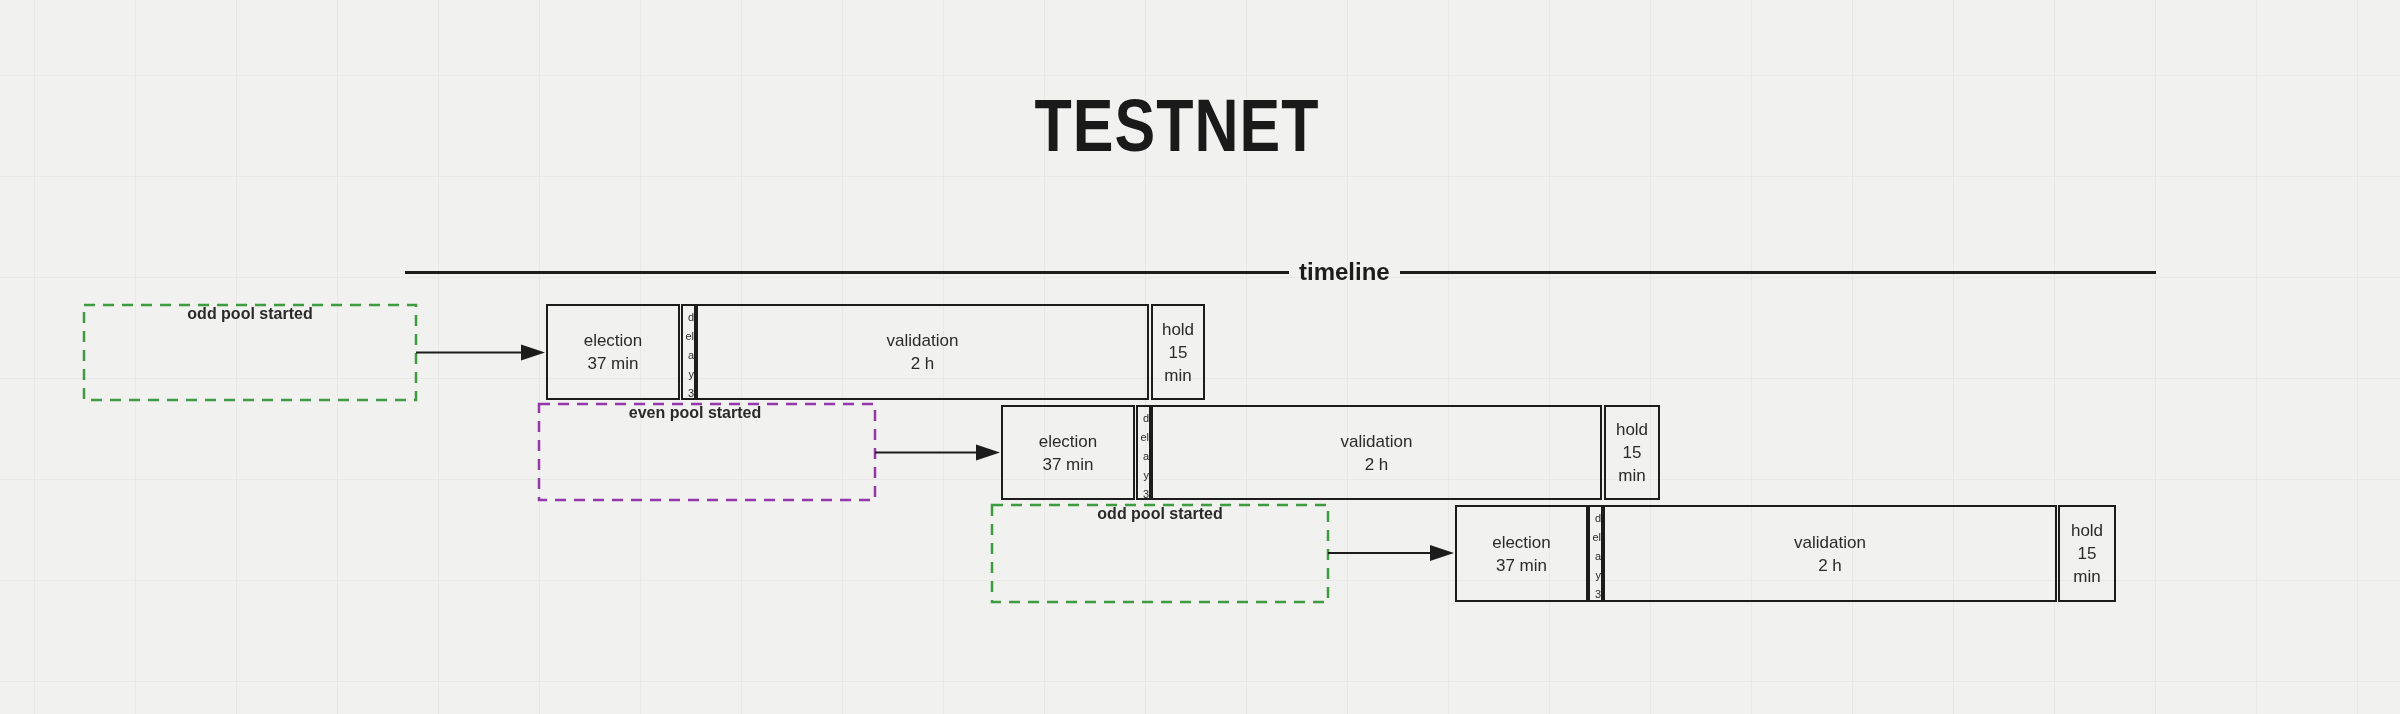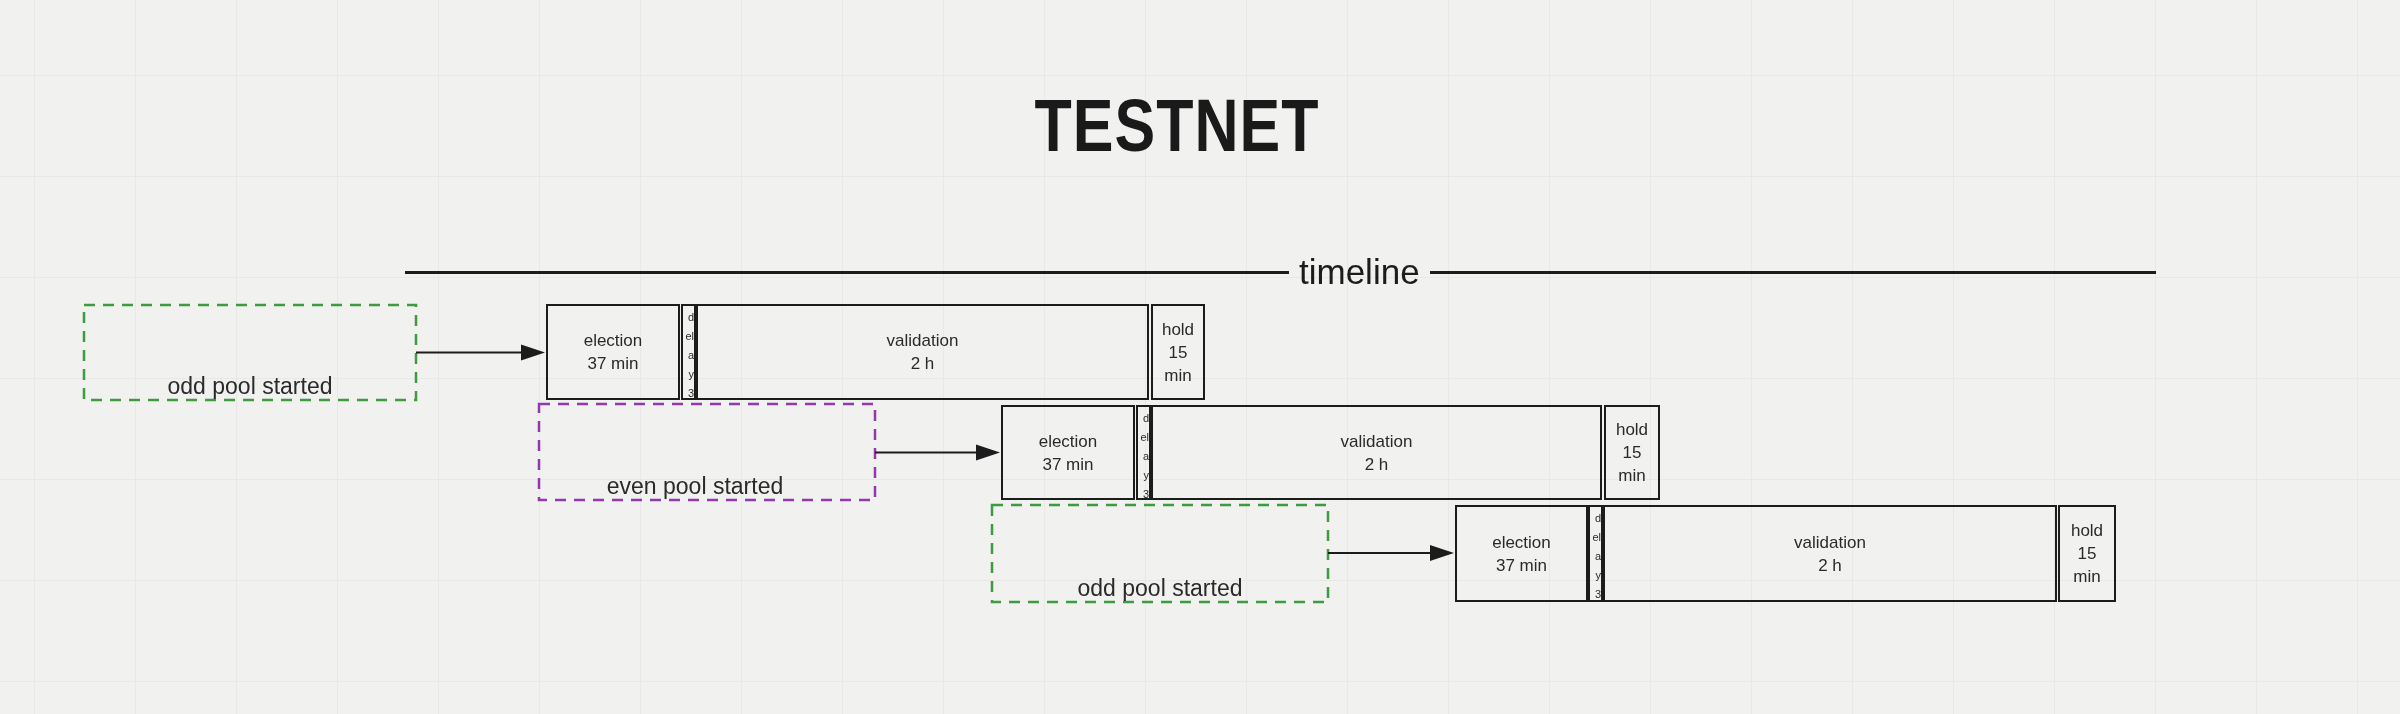--- a/index.html
+++ b/index.html
@@ -18,25 +18,25 @@
     text-align:center;font-size:61px;font-weight:700;color:#1a1a1a;
     transform:scaleY(1.2);transform-origin:center top;letter-spacing:1px;
   }
   .timeline-row{
     position:absolute;left:405px;top:254px;width:1751px;height:36px;
     display:flex;align-items:center;
   }
   .tl-line{height:3px;background:#1c1c1c;}
   .tl-left{width:884px;flex:none;}
   .tl-right{flex:1;}
-  .tl-label{flex:none;padding:0 10px;font-size:35px;color:#1c1c1c;line-height:36px;}
+  .tl-label{flex:none;padding:0 10px;font-size:24px;color:#1c1c1c;line-height:36px;font-weight:bold;}
   svg.overlay{position:absolute;left:0;top:0;width:2400px;height:714px;pointer-events:none;}
   .trigger-label{
-    position:absolute;display:flex;align-items:flex-end;justify-content:center;
-    text-align:center;font-size:23px;color:#2a2a2a;
+    position:absolute;display:flex;align-items:flex-start;justify-content:center;
+    text-align:center;font-size:16px;color:#2a2a2a;font-weight:bold;
   }
   .phase{
     position:absolute;box-sizing:border-box;border:2.5px solid #1c1c1c;
     display:flex;flex-direction:column;align-items:center;justify-content:center;
     text-align:center;color:#2a2a2a;background:transparent;
   }
   .phase-line{font-size:17px;line-height:23px;}
   .delay{
     position:absolute;box-sizing:border-box;border:2px solid #1c1c1c;
     overflow:hidden;color:#2a2a2a;

